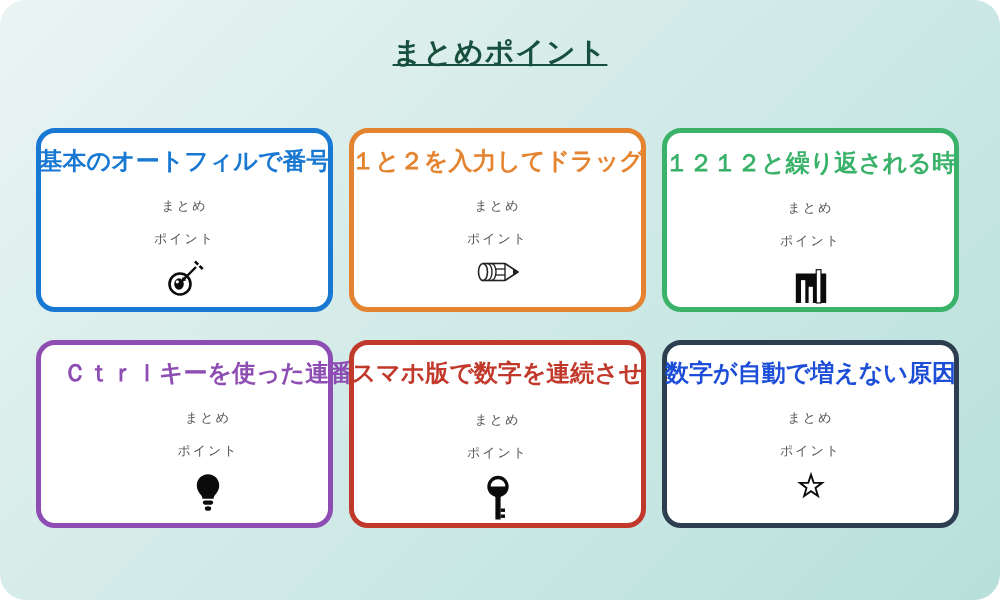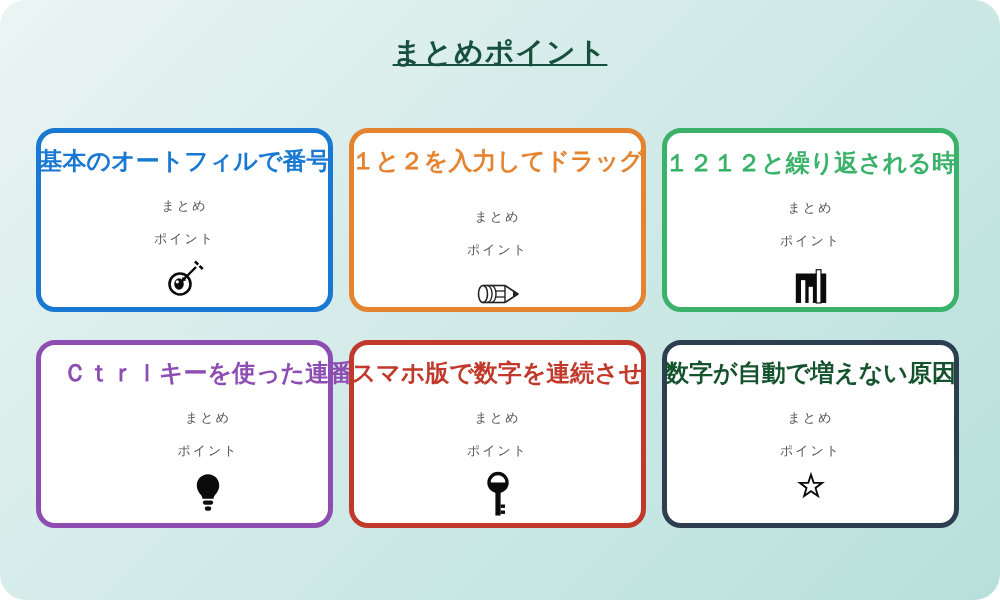--- a/index.html
+++ b/index.html
@@ -67,21 +67,21 @@
         <ellipse cx="14" cy="25" rx="4.8" ry="5.8" fill="#0b0b0b"></ellipse>
         <circle cx="12.3" cy="22.8" r="1.6" fill="#ffffff"></circle>
         <line x1="31" y1="8" x2="18" y2="21" stroke="#0b0b0b" stroke-width="2.4"></line>
         <polygon points="16,23 21.3,21.3 17.7,17.7" fill="#0b0b0b"></polygon>
         <line x1="30" y1="2.5" x2="33.2" y2="5.7" stroke="#0b0b0b" stroke-width="2.6"></line>
         <line x1="34.5" y1="6.8" x2="37.7" y2="10" stroke="#0b0b0b" stroke-width="2.6"></line>
       </svg>
     </div>
 
   </div>
-      <div class="card" style="border-color: rgb(229, 132, 48); justify-content: space-between;">
+      <div class="card" style="border-color: rgb(229, 132, 48);">
     <div class="card-title" style="color: rgb(229, 132, 48);">１と２を入力してドラッグ</div>
     <div class="card-summary">
       <div>まとめ</div>
       <div>ポイント</div>
     </div>
 
     <div class="card-icon">
       <svg width="46" height="26" viewBox="0 0 46 26">
         <ellipse cx="8" cy="13" rx="4.5" ry="8.5" fill="none" stroke="#222" stroke-width="1.6"></ellipse>
         <path d="M12.5 4.5 A4.5 8.5 0 0 1 12.5 21.5" fill="none" stroke="#222" stroke-width="1.4"></path>
@@ -123,40 +123,40 @@
 
     <div class="card-icon">
       <svg width="30" height="42" viewBox="0 0 32 42">
         <path d="M16 2 C23 2 28 7.5 28 14 C28 18.5 25.5 21.7 23.5 24.2 C22.3 25.7 22 26.8 22 28.3 L10 28.3 C10 26.8 9.7 25.7 8.5 24.2 C6.5 21.7 4 18.5 4 14 C4 7.5 9 2 16 2 Z" fill="#0b0b0b"></path>
         <rect x="10.5" y="30" width="11" height="4.5" rx="2.2" fill="#0b0b0b"></rect>
         <ellipse cx="16" cy="38.6" rx="3.4" ry="2.5" fill="#0b0b0b"></ellipse>
       </svg>
     </div>
 
   </div>
-      <div class="card" style="border-color: rgb(193, 57, 43);">
+      <div class="card" style="border-color: rgb(193, 57, 43); justify-content: space-between;">
     <div class="card-title" style="color: rgb(193, 57, 43);">スマホ版で数字を連続させ</div>
     <div class="card-summary">
       <div>まとめ</div>
       <div>ポイント</div>
     </div>
 
     <div class="card-icon">
       <svg width="26" height="48" viewBox="0 0 26 48">
         <circle cx="13" cy="11.5" r="9" fill="#ffffff" stroke="#0b0b0b" stroke-width="3.4"></circle>
         <path d="M4 11.5 A9 9 0 0 0 22 11.5 Z" fill="#0b0b0b"></path>
         <rect x="10.4" y="19.5" width="5.2" height="25" fill="#0b0b0b"></rect>
         <rect x="15.6" y="33.5" width="4.4" height="3.4" fill="#0b0b0b"></rect>
         <rect x="15.6" y="39.5" width="4.4" height="3.4" fill="#0b0b0b"></rect>
       </svg>
     </div>
 
   </div>
       <div class="card" style="border-color: rgb(45, 62, 80);">
-    <div class="card-title" style="color: #14532d; text-align: right;">数字が自動で増えない原因</div>
+    <div class="card-title" style="color: #1d4ed8; text-align: right;">数字が自動で増えない原因</div>
     <div class="card-summary">
       <div>まとめ</div>
       <div>ポイント</div>
     </div>
 
     <div class="card-icon">
       <svg width="30" height="30" viewBox="0 0 32 30">
         <polygon points="16,3 18.9,11.5 27.9,11.6 20.8,17.1 23.4,25.6 16,20.5 8.7,25.6 11.2,17.1 4.1,11.6 13.1,11.5" fill="#ffffff" stroke="#0b0b0b" stroke-width="2"></polygon>
       </svg>
     </div>

